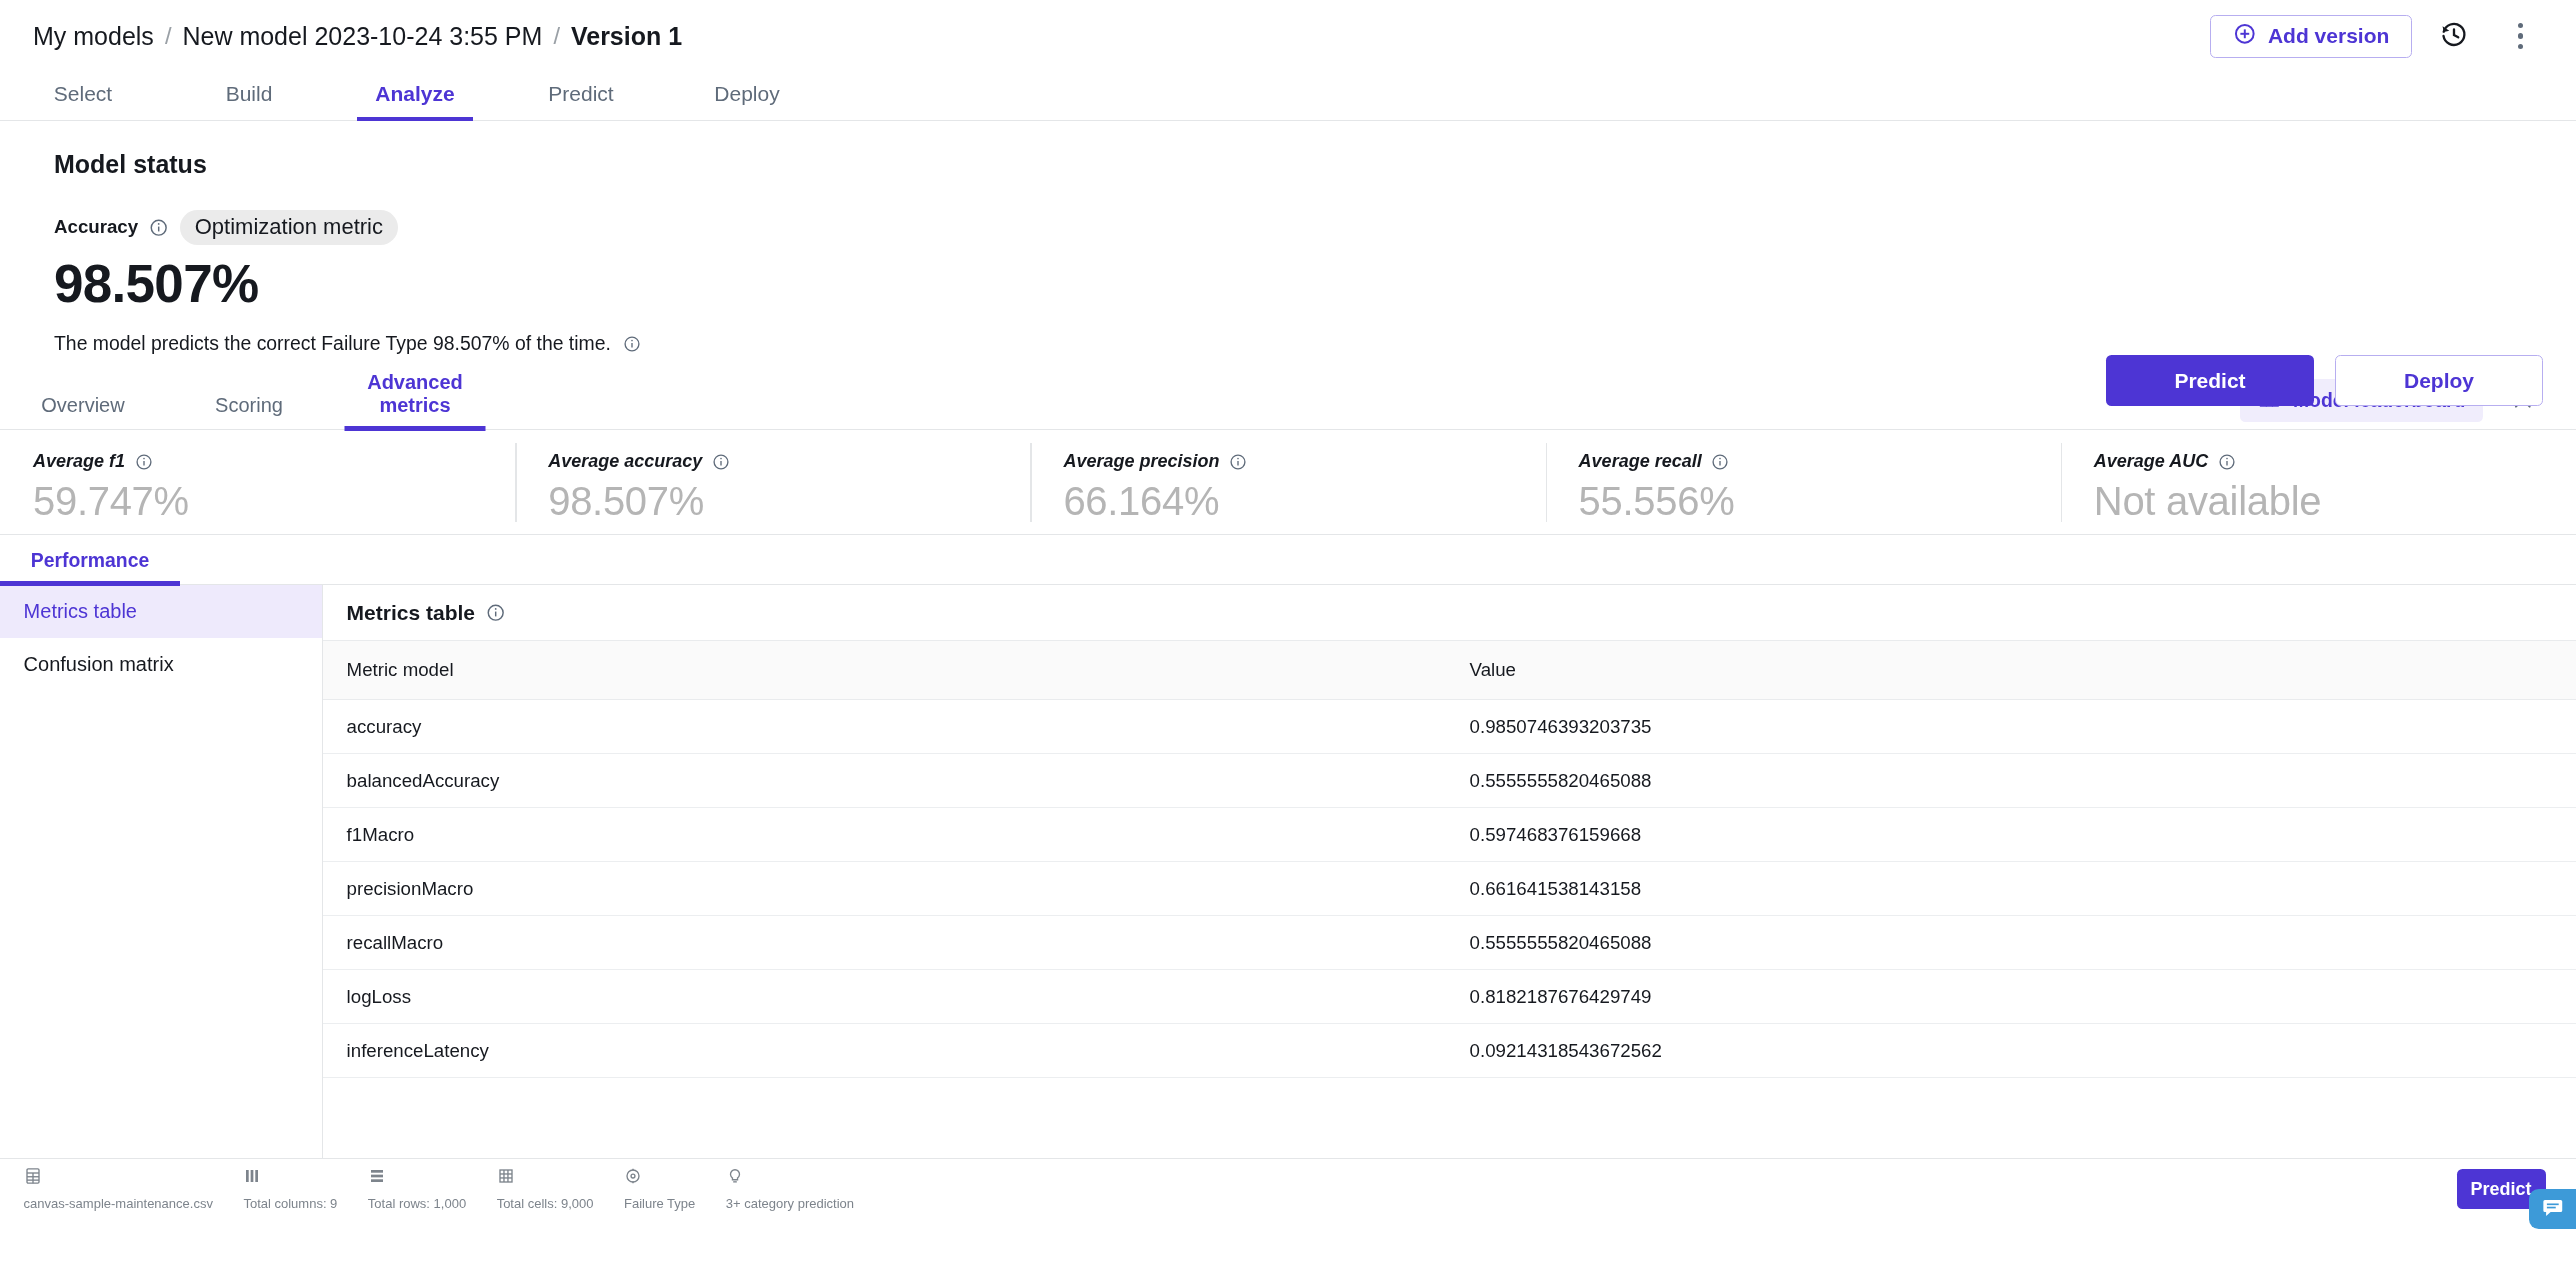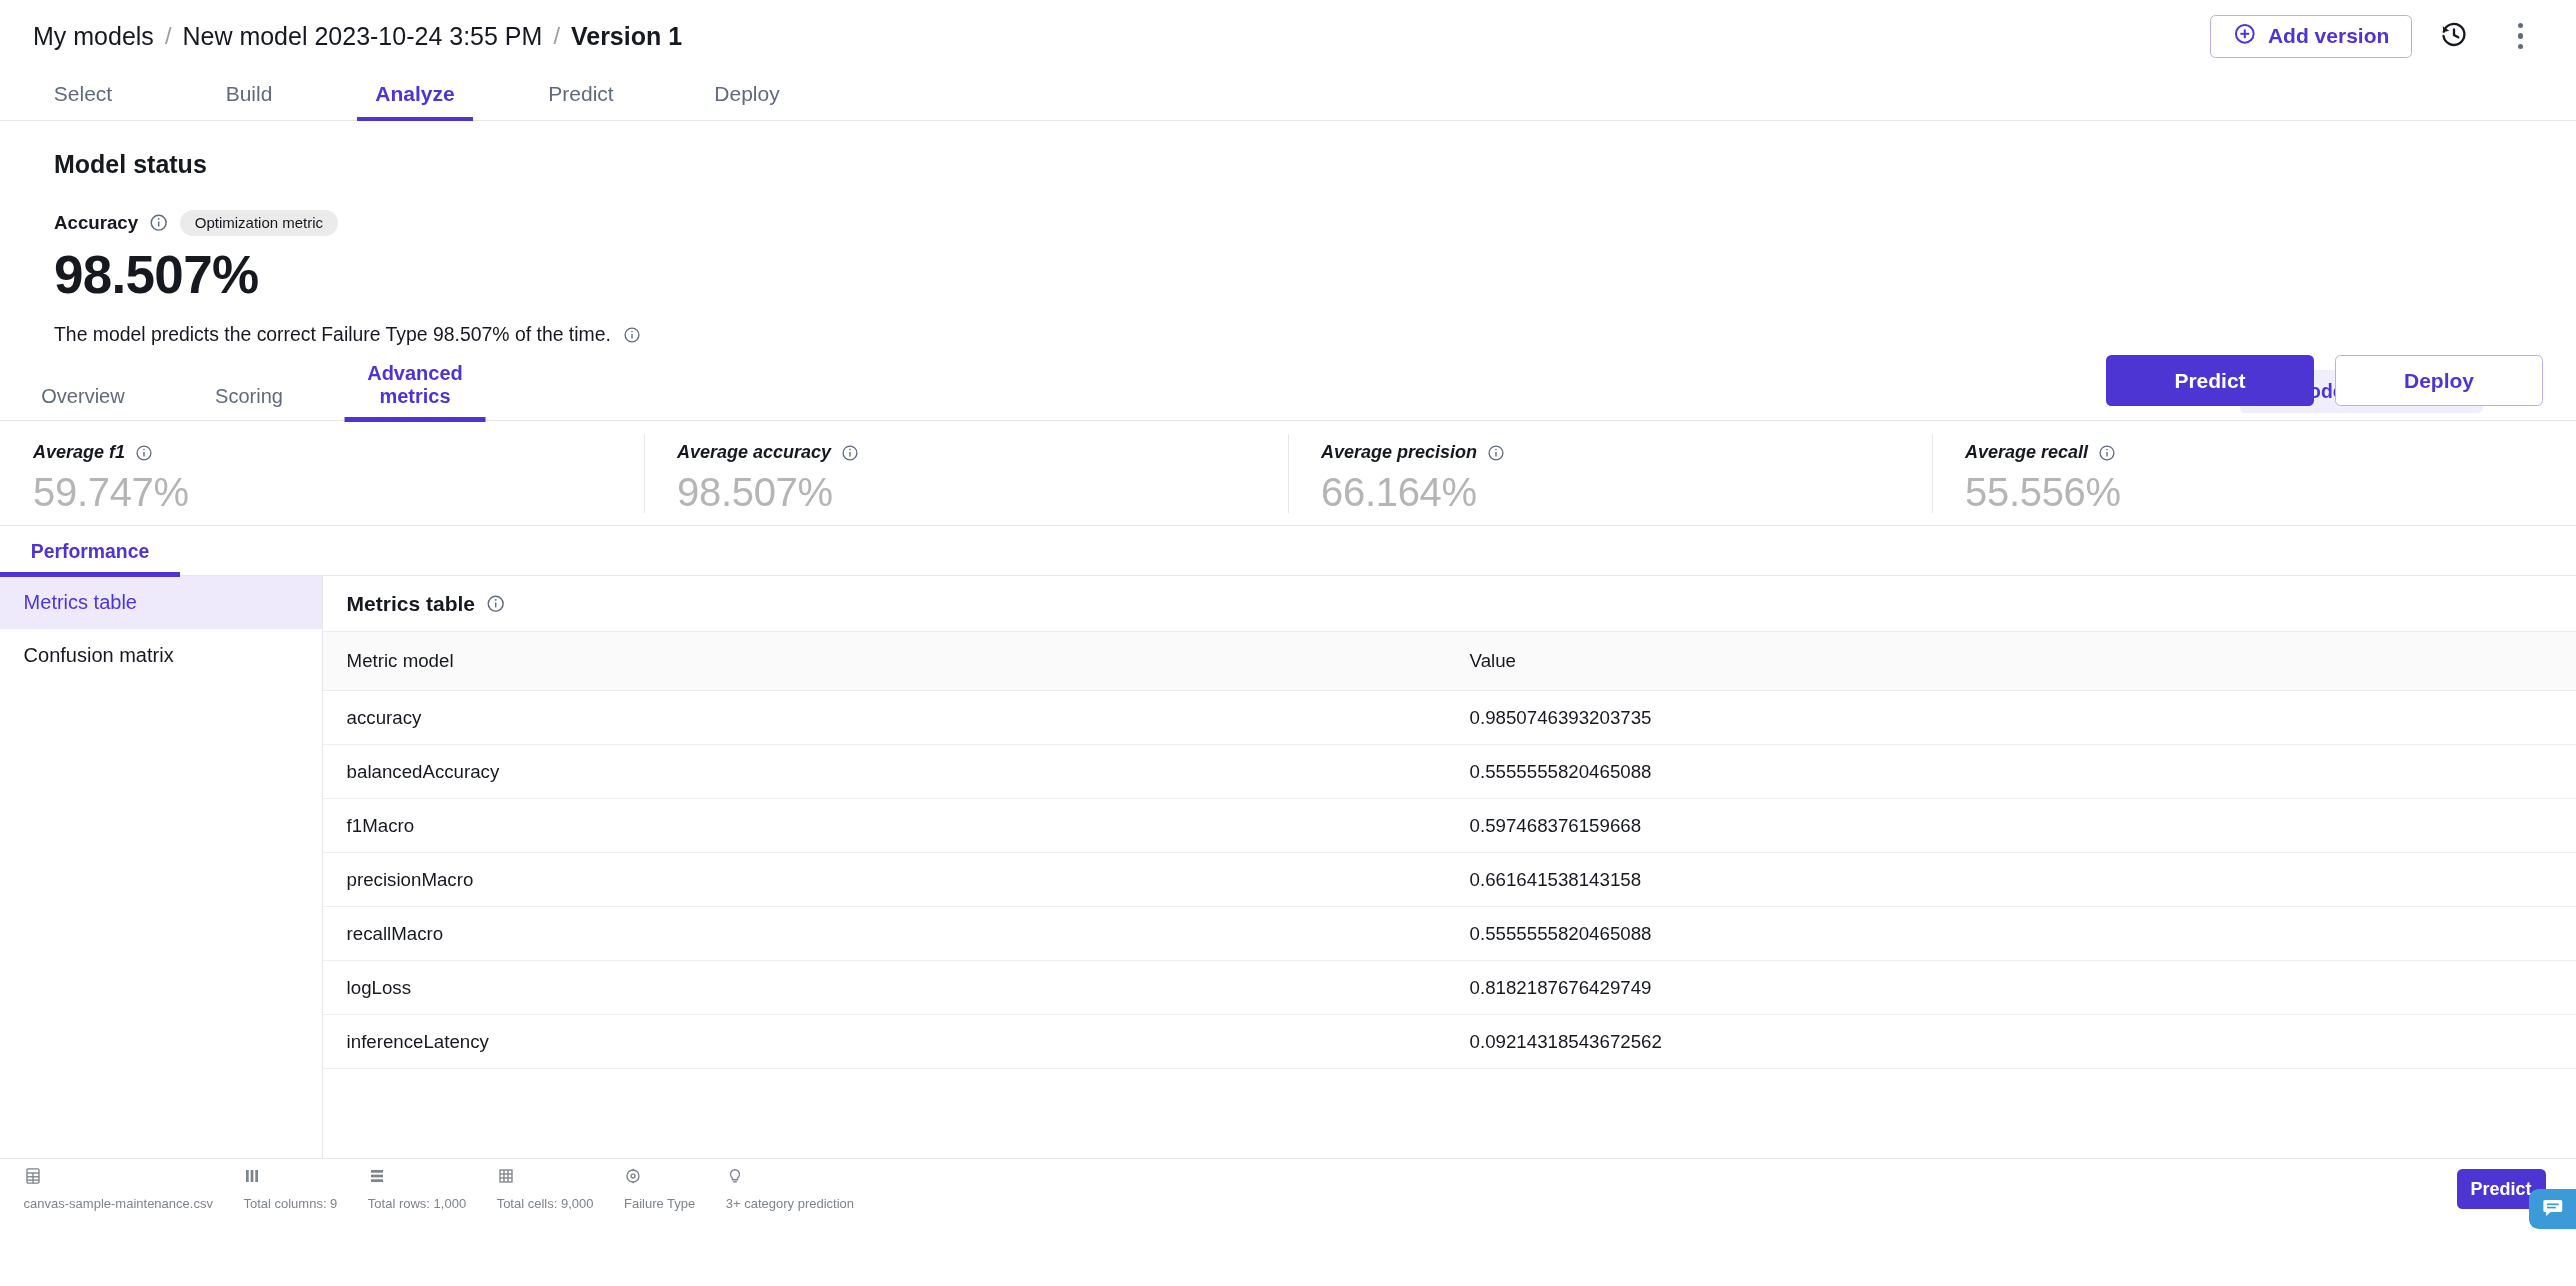--- a/index.html
+++ b/index.html
@@ -63,21 +63,21 @@
     bottom: -1.4px; width: 116px; height: 4.9px; background: #4d35d4;
   }
 
   
   .status-section { padding: 29px 33px 0 54px; position: relative; }
   .status-title { font-size: 25px; font-weight: 700; color: #16191f; }
   .accuracy-row { display: flex; align-items: center; gap: 11px; margin-top: 30.5px; }
   .accuracy-label { font-size: 18.7px; font-weight: 700; color: #16191f; }
   .badge {
     background: #ebebeb; color: #16191f;
-    border-radius: 21px; padding: 4.2px 15.2px 5.5px; font-size: 15px;
+    border-radius: 21px; padding: 4.2px 15.2px 5.5px; font-size: 22px;
   }
   .big-accuracy { font-size: 53px; font-weight: 700; letter-spacing: -0.7px; margin-top: 8.3px; color: #16191f; }
   .status-sub { font-size: 19.4px; color: #16191f; margin-top: 18px; display: flex; align-items: center; gap: 12px; }
 
   .status-actions {
     position: absolute; right: 33px; top: 234px;
     display: flex; gap: 21px;
   }
   .btn-primary {
     width: 208px; height: 51px; border-radius: 5.5px; border: none;
@@ -379,20 +379,33 @@
           <svg width="18" height="18" viewBox="0 0 24 24" fill="none" stroke="#5f6b7a" stroke-width="1.8">
             <circle cx="12" cy="12" r="9.2"></circle>
               <line x1="12" y1="10.6" x2="12" y2="16.6"></line>
             <circle cx="12" cy="7.4" r="1.1" fill="#5f6b7a" stroke="none"></circle>
           </svg>
         </span>
       </div>
       <div class="metric-card-value">55.556%</div>
     </div>
 
+    <div class="metric-card">
+      <div class="metric-card-label">
+        <span>Average AUC</span>
+        <span class="info-i">
+          <svg width="18" height="18" viewBox="0 0 24 24" fill="none" stroke="#5f6b7a" stroke-width="1.8">
+            <circle cx="12" cy="12" r="9.2"></circle>
+              <line x1="12" y1="10.6" x2="12" y2="16.6"></line>
+            <circle cx="12" cy="7.4" r="1.1" fill="#5f6b7a" stroke="none"></circle>
+          </svg>
+        </span>
+      </div>
+      <div class="metric-card-value">Not available</div>
+    </div>
   </div>
 
   <div class="perf-strip">
     <button class="perf-tab">Performance</button>
   </div>
 
   <div class="body-area">
 
     <div class="sidebar">
       <div class="side-item active">

